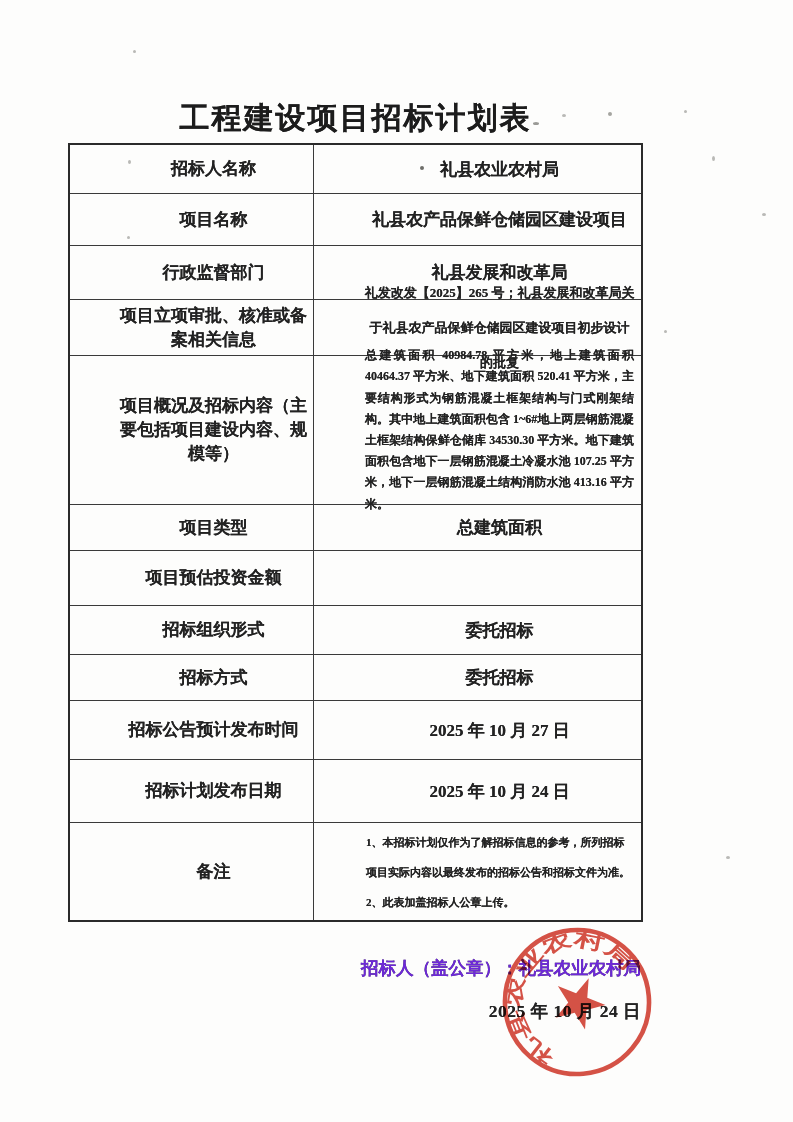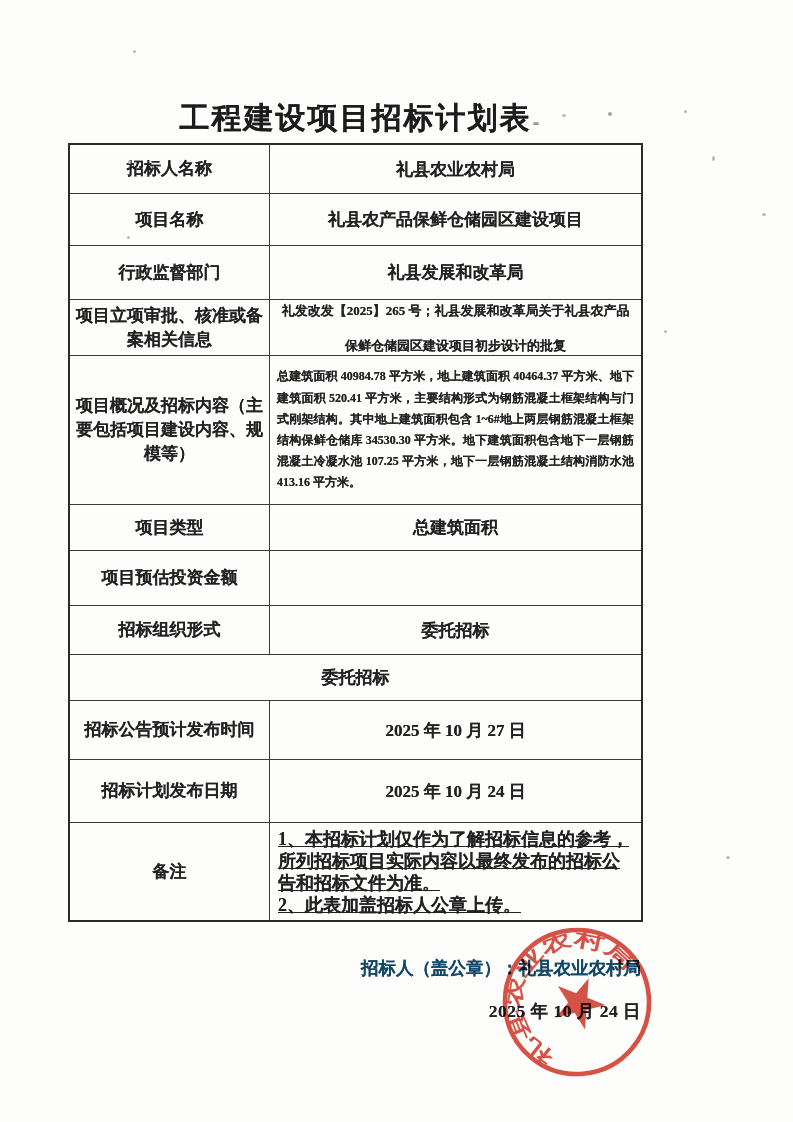--- a/index.html
+++ b/index.html
@@ -28,21 +28,21 @@
 
   .bid-table{
     position:absolute;
     left:68px;top:143px;width:575px;
     border:2px solid #2b2b2b;
     box-sizing:border-box;
     background:transparent;
   }
   .row{display:flex;border-bottom:1.5px solid #3a3a3a;box-sizing:border-box;}
   .row:last-child{border-bottom:none;}
-  .cell{box-sizing:border-box;display:flex;align-items:center;justify-content:center;}
+  .cell{box-sizing:border-box;display:flex;align-items:center;justify-content:center;margin-left:44px;}
   .cell.label{
     width:200px;
     border-right:1.5px solid #3a3a3a;
     text-align:center;
     font-size:17px;
     font-weight:600;
     line-height:24px;
     padding:2px 5px;
     color:#222;
     text-shadow:0 0 .5px #444;
@@ -62,32 +62,31 @@
     text-align:justify;
     justify-content:flex-start;
     font-size:12px;
     line-height:21.2px;
     padding:3px 7px;
   }
   .cell.value.notes{
     text-align:left;
     justify-content:flex-start;
     white-space:pre-line;
-    font-size:18px;
-    line-height:22px;
+    font-size:11px;
+    line-height:30px;
     padding:4px 8px;
-    text-decoration:underline;
   }
 
   .sig-line{
     position:absolute;
     right:152px;top:956px;
     font-size:17.5px;
     font-weight:700;
-    color:#0c4a6e;
+    color:#6d28d9;
     text-shadow:0 0 .5px #444;
   }
   .sig-date{
     position:absolute;
     right:152px;top:999px;
     font-size:17.5px;
     font-weight:700;
     color:#242424;
     letter-spacing:.5px;
     text-shadow:0 0 .5px #444;
@@ -137,20 +136,21 @@
       <div class="cell value">总建筑面积</div>
     </div>
     <div class="row" style="height:55px">
       <div class="cell label">项目预估投资金额</div>
     </div>
     <div class="row" style="height:49px">
       <div class="cell label">招标组织形式</div>
       <div class="cell value">委托招标</div>
     </div>
     <div class="row" style="height:46px">
+      <div class="cell label">招标方式</div>
       <div class="cell value">委托招标</div>
     </div>
     <div class="row" style="height:59px">
       <div class="cell label">招标公告预计发布时间</div>
       <div class="cell value">2025 年 10 月 27 日</div>
     </div>
     <div class="row" style="height:63px">
       <div class="cell label">招标计划发布日期</div>
       <div class="cell value">2025 年 10 月 24 日</div>
     </div>

